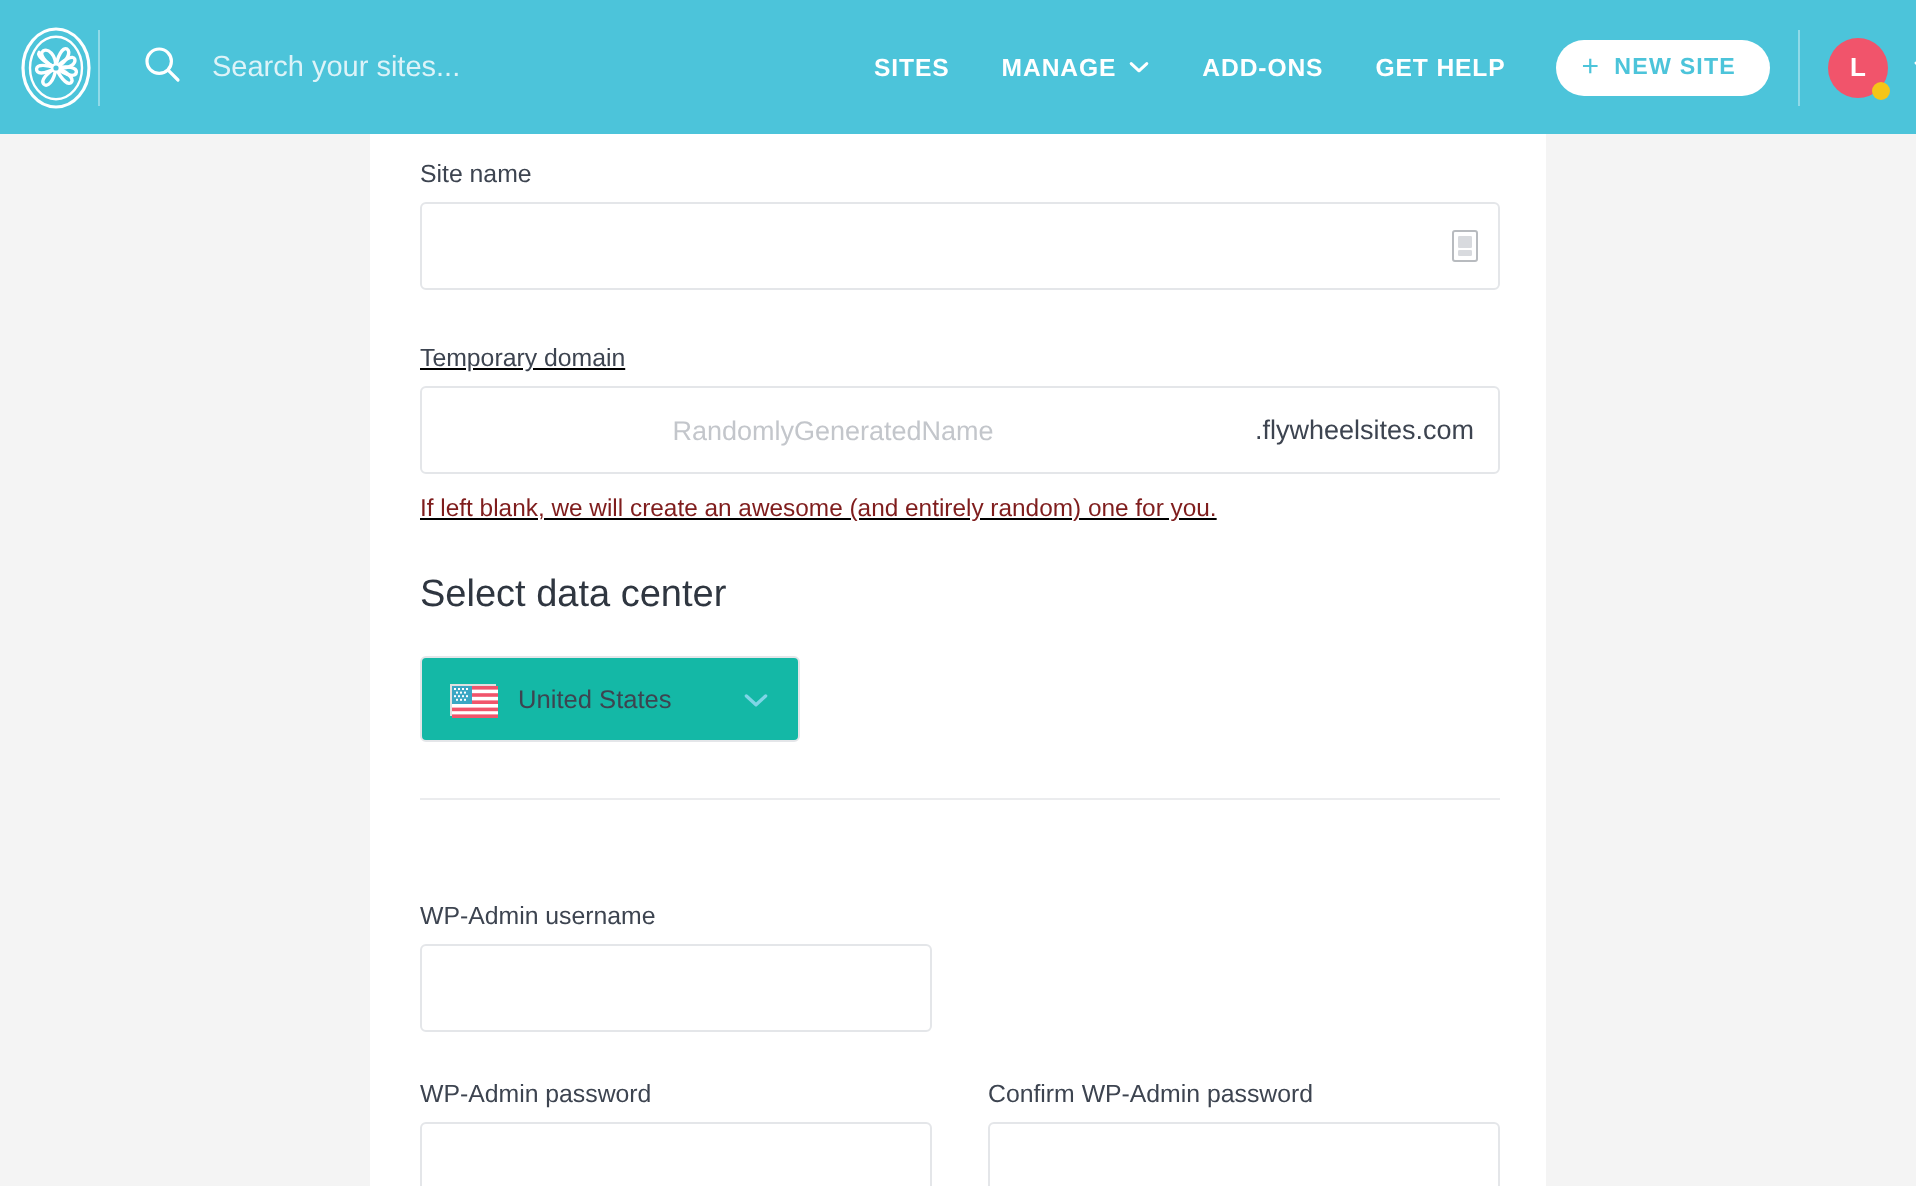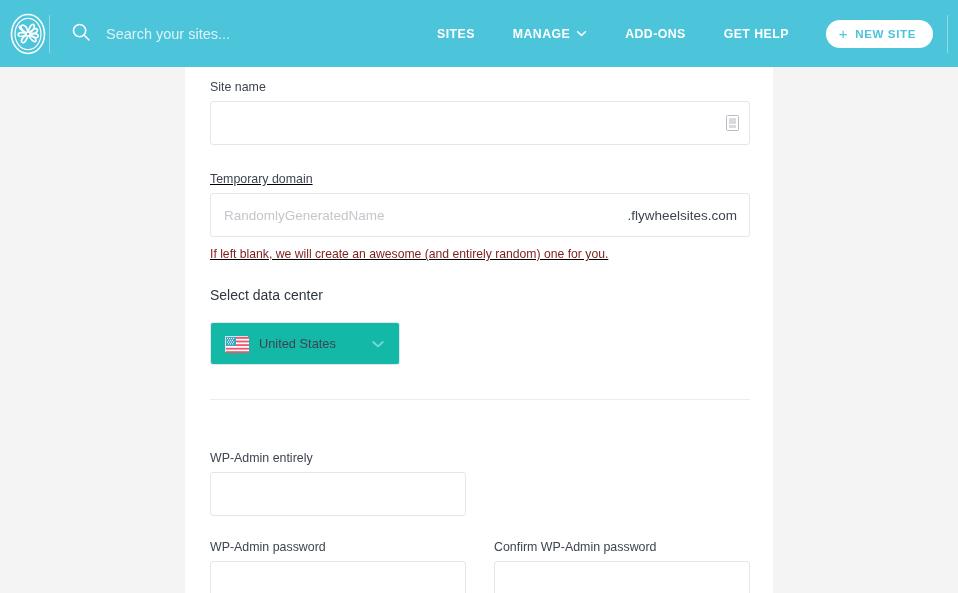--- a/index.html
+++ b/index.html
@@ -59,21 +59,21 @@
     font-size: 14.5px;
     padding-left: 12px;
     width: 330px;
     height: 30px;
   }
   #search-input::placeholder { color: #ddf3f8; opacity: 1; }
 
   .nav-links {
     display: flex;
     align-items: center;
-    gap: 12px;
+    gap: 0px;
     flex: 0 0 auto;
   }
 
   .nav-link {
     color: #ffffff;
     font-size: 12.3px;
     font-weight: 700;
     letter-spacing: 0.45px;
     text-transform: uppercase;
     padding: 0 13px;
@@ -194,20 +194,21 @@
     width: 540px;
     height: 44px;
     border: 1px solid #e4e6e9;
     border-radius: 3px;
     background: #ffffff;
     font-family: "Liberation Sans", sans-serif;
     font-size: 13.5px;
     color: #3d4450;
     padding: 0 13px;
     outline: none;
+    text-align: center;
   }
   .text-input::placeholder { color: #c3c6cb; opacity: 1; }
 
   .input-with-icon { position: relative; width: 540px; }
   .inline-icon {
     position: absolute;
     right: 11px;
     top: 50%;
     transform: translateY(-50%);
     width: 13px; height: 16px;
@@ -224,21 +225,21 @@
     color: #3d4450;
   }
 
   .helper-text {
     font-size: 12.2px;
     color: #7f1d1d;
     margin-top: 10px;
   }
 
   .section-heading {
-    font-size: 14px;
+    font-size: 19px;
     color: #2f3640;
     font-weight: 400;
   }
 
   .divider-line {
     width: 540px;
     height: 1px;
     background: #ebecee;
   }
 
@@ -411,21 +412,21 @@
             </svg>
           </span>
         </div>
       </div>
 
       <div class="divider-line" style="position:absolute; top:332px; left:0;"></div>
 
       <div style="position:absolute; top:356px; left:0; width:540px;">
 
         <div style="margin-top:28px;">
-          <label class="field-label">WP-Admin entirely</label>
+          <label class="field-label">WP-Admin username</label>
           <input class="text-input half-input" type="text" placeholder="" style="">
         </div>
 
         <div style="margin-top:24px; display:flex; gap:28px;">
           <div>
             <label class="field-label">WP-Admin password</label>
             <input class="text-input half-input" type="password" placeholder="" style="">
           </div>
           <div>
             <label class="field-label">Confirm WP-Admin password</label>

